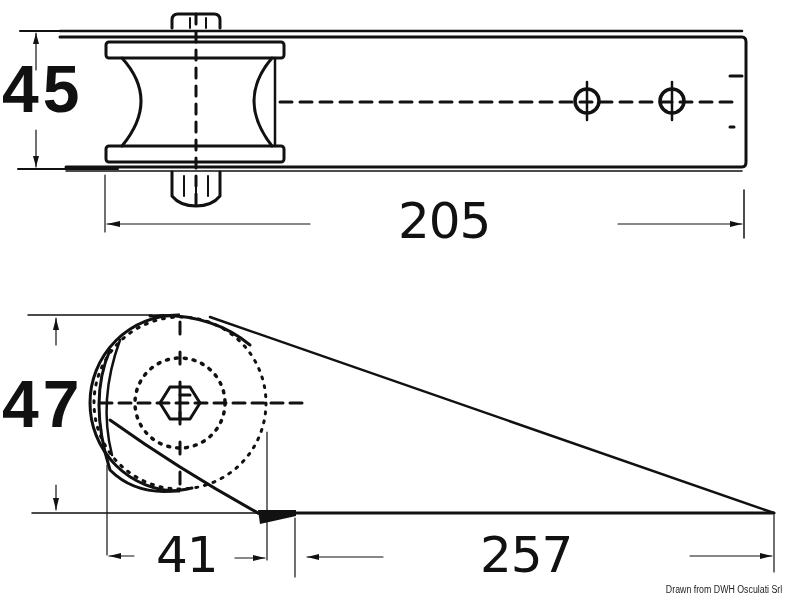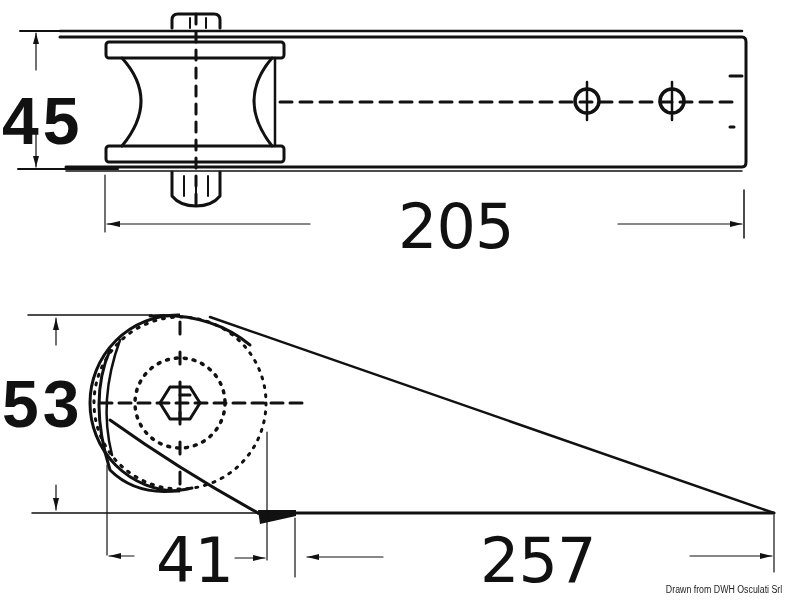--- a/index.html
+++ b/index.html
@@ -1,20 +1,20 @@
 <!DOCTYPE html>
 <html><head>
 <meta charset="utf-8">
 <style>
   html, body { margin: 0; padding: 0; background: #ffffff; }
   body { width: 788px; height: 600px; position: relative; overflow: hidden; font-family: "DejaVu Sans", sans-serif; }
   svg { position: absolute; left: 0; top: 0; }
   .dim { position: absolute; color: #111; line-height: 1; }
   .dim-bold { font-family: "Liberation Sans", sans-serif; font-weight: bold; font-size: 66px; letter-spacing: 4px; }
-  .dim-reg { font-family: "DejaVu Sans", sans-serif; font-size: 62px; letter-spacing: -1px; }
+  .dim-reg { font-family: "DejaVu Sans", sans-serif; font-size: 50px; letter-spacing: -1px; }
   .credit { position: absolute; right: 6px; bottom: 5px; font-family: "Liberation Sans", sans-serif; font-size: 10px; color: #222; transform: scaleX(0.88); transform-origin: right; }
 </style>
 </head>
 <body>
 
 <svg width="788" height="600" viewBox="0 0 788 600">
   <g fill="none" stroke="#111" stroke-linecap="round" stroke-linejoin="round">
 
     <g>
 
@@ -111,18 +111,18 @@
       <polygon points="772,556 760,553 760,559" fill="#111" stroke="none"></polygon>
     </g>
   </g>
   <defs>
     <clipPath id="leftHalf">
         <rect x="0" y="300" width="180" height="300"></rect>
       </clipPath>
   </defs>
 </svg>
 
-<div class="dim dim-bold" style="left:2px; top:88px;text-align:center;">45</div>
+<div class="dim dim-bold" style="left:2px; top:56px;text-align:center;">45</div>
 <div class="dim dim-reg" style="left:398px; top:196px;">205</div>
-<div class="dim dim-bold" style="left:2px; top:371px;">53</div>
+<div class="dim dim-bold" style="left:2px; top:371px;">47</div>
 <div class="dim dim-reg" style="left:156px; top:530px;text-align:center;">41</div>
 <div class="dim dim-reg" style="left:480px; top:530px;">257</div>
 <div class="credit">Drawn from DWH Osculati Srl</div>
 
 </body></html>

